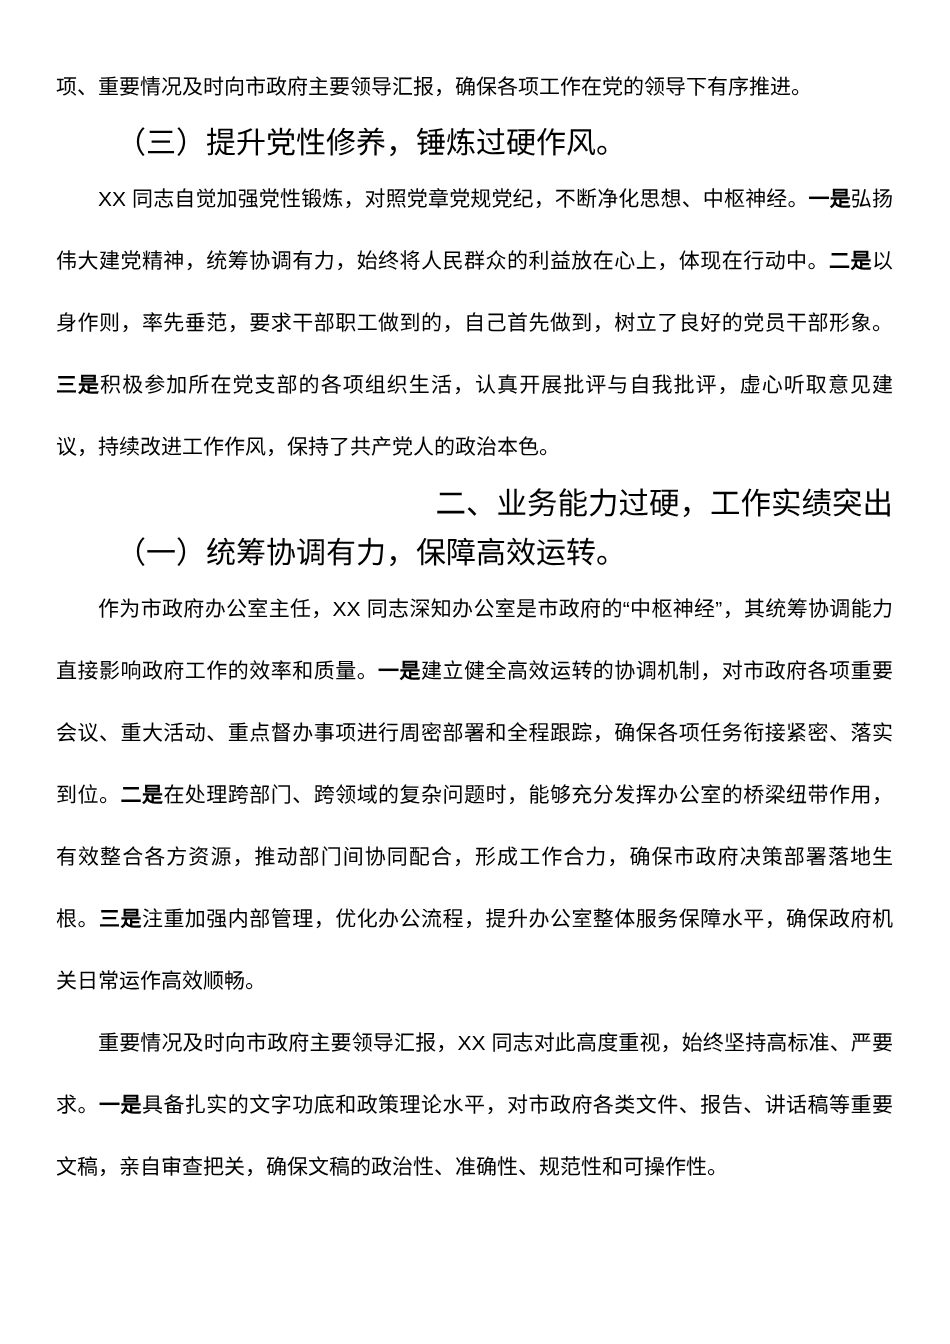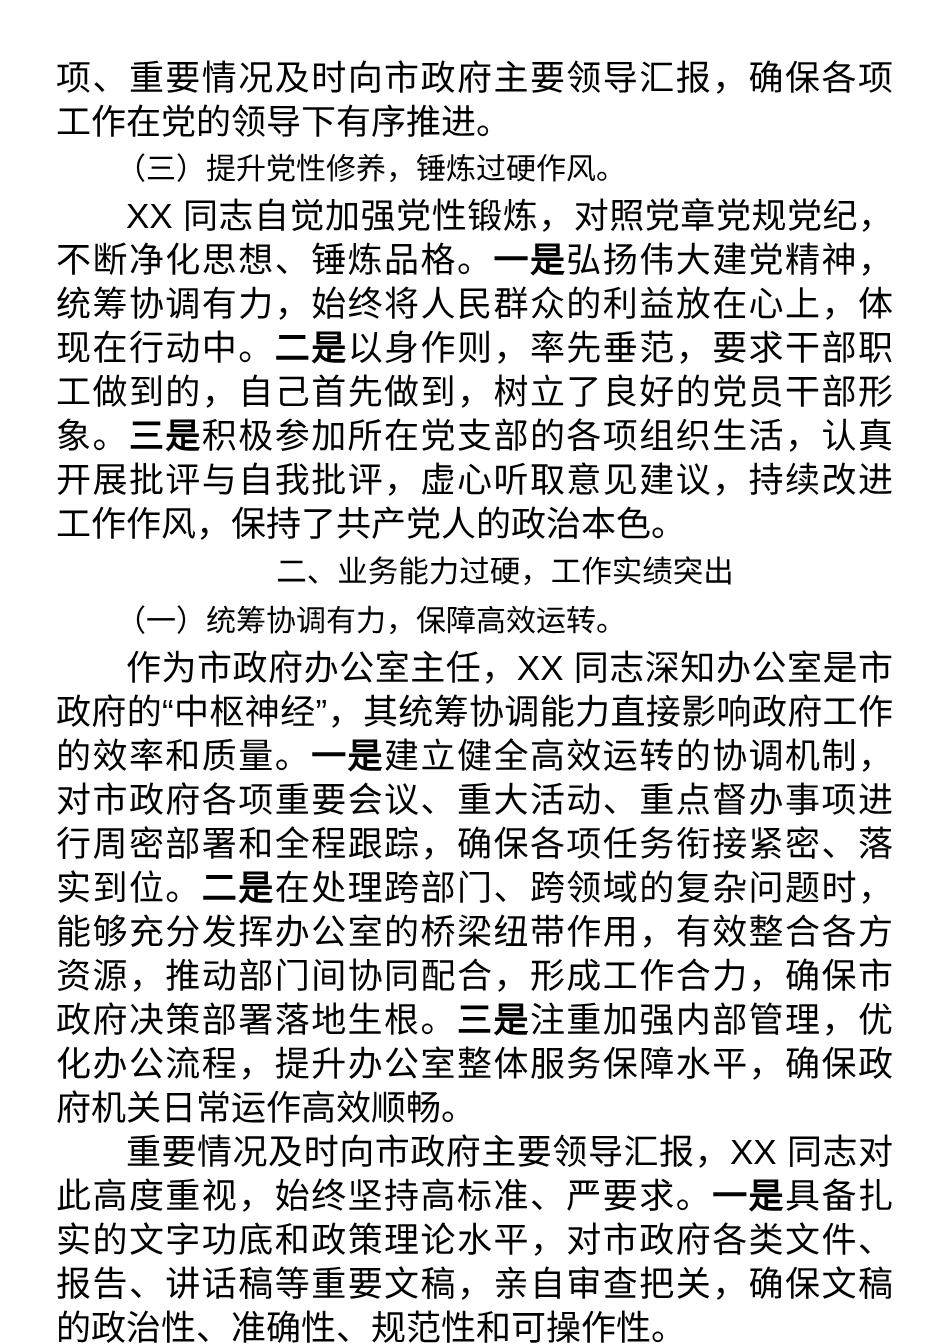--- a/index.html
+++ b/index.html
@@ -26,22 +26,22 @@
     padding: 56px 57px 0 56px;
   }
 
   .doc-body {
     width: 837px;
   }
 
   
   .para {
     margin: 0;
-    font-size: 35px;
-    line-height: 44px;
+    font-size: 21px;
+    line-height: 62px;
     letter-spacing: 0px;
     text-align: justify;
     text-justify: inter-character;
     text-align-last: left;
     word-break: break-all;
     font-weight: 400;
     color: #000000;
   }
 
   
@@ -49,21 +49,21 @@
     text-indent: 2em;
   }
 
   
   .heading {
     margin: 0;
     font-size: 30.5px;
     line-height: 50px;
     text-indent: 2em;
     font-weight: 400;
-    text-align: center;
+    text-align: right;
     word-break: break-all;
     color: #000000;
   }
 
   
   .subheading {
     margin: 0;
     font-size: 30px;
     line-height: 50px;
     text-indent: 2em;
@@ -86,21 +86,21 @@
 </head>
 <body>
 
 <div class="page">
   <div class="doc-body">
 
     <p class="para flow">项、重要情况及时向市政府主要领导汇报，确保各项工作在党的领导下有序推进。</p>
 
     <p class="subheading">（三）提升党性修养，锤炼过硬作风。</p>
 
-    <p class="para indent"><span>XX 同志自觉加强党性锻炼，对照党章党规党纪，不断净化思想、锤炼品格。</span><span class="enum">一是</span><span>弘扬伟大建党精神，统筹协调有力，始终将人民群众的利益放在心上，体现在行动中。</span><span class="enum">二是</span><span>以身作则，率先垂范，要求干部职工做到的，自己首先做到，树立了良好的党员干部形象。</span><span class="enum">三是</span><span>积极参加所在党支部的各项组织生活，认真开展批评与自我批评，虚心听取意见建议，持续改进工作作风，保持了共产党人的政治本色。</span></p>
+    <p class="para indent"><span>XX 同志自觉加强党性锻炼，对照党章党规党纪，不断净化思想、中枢神经。</span><span class="enum">一是</span><span>弘扬伟大建党精神，统筹协调有力，始终将人民群众的利益放在心上，体现在行动中。</span><span class="enum">二是</span><span>以身作则，率先垂范，要求干部职工做到的，自己首先做到，树立了良好的党员干部形象。</span><span class="enum">三是</span><span>积极参加所在党支部的各项组织生活，认真开展批评与自我批评，虚心听取意见建议，持续改进工作作风，保持了共产党人的政治本色。</span></p>
 
     <p class="heading">二、业务能力过硬，工作实绩突出</p>
 
     <p class="subheading">（一）统筹协调有力，保障高效运转。</p>
 
     <p class="para indent"><span>作为市政府办公室主任，XX 同志深知办公室是市政府的“中枢神经”，其统筹协调能力直接影响政府工作的效率和质量。</span><span class="enum">一是</span><span>建立健全高效运转的协调机制，对市政府各项重要会议、重大活动、重点督办事项进行周密部署和全程跟踪，确保各项任务衔接紧密、落实到位。</span><span class="enum">二是</span><span>在处理跨部门、跨领域的复杂问题时，能够充分发挥办公室的桥梁纽带作用，有效整合各方资源，推动部门间协同配合，形成工作合力，确保市政府决策部署落地生根。</span><span class="enum">三是</span><span>注重加强内部管理，优化办公流程，提升办公室整体服务保障水平，确保政府机关日常运作高效顺畅。</span></p>
 
 
     <p class="para indent"><span>重要情况及时向市政府主要领导汇报，XX 同志对此高度重视，始终坚持高标准、严要求。</span><span class="enum">一是</span><span>具备扎实的文字功底和政策理论水平，对市政府各类文件、报告、讲话稿等重要文稿，亲自审查把关，确保文稿的政治性、准确性、规范性和可操作性。</span></p>
 

